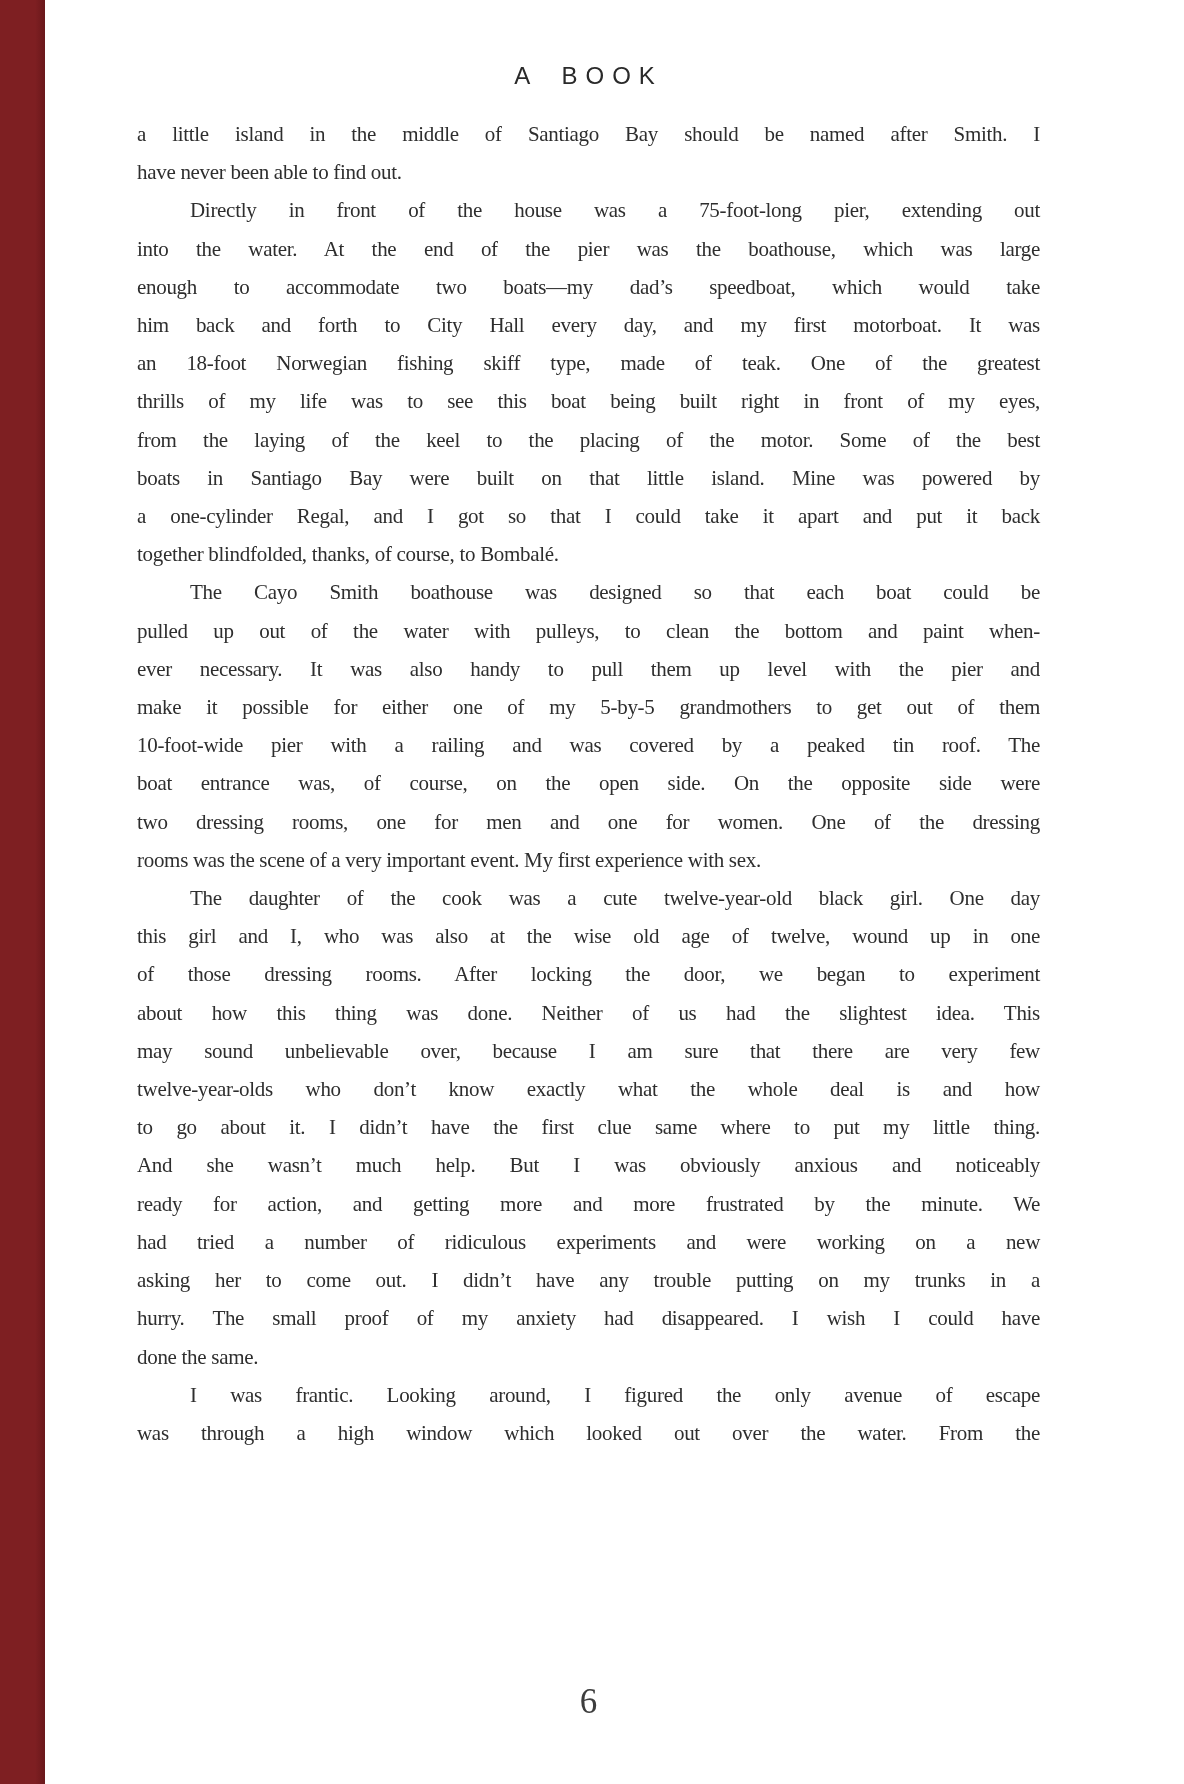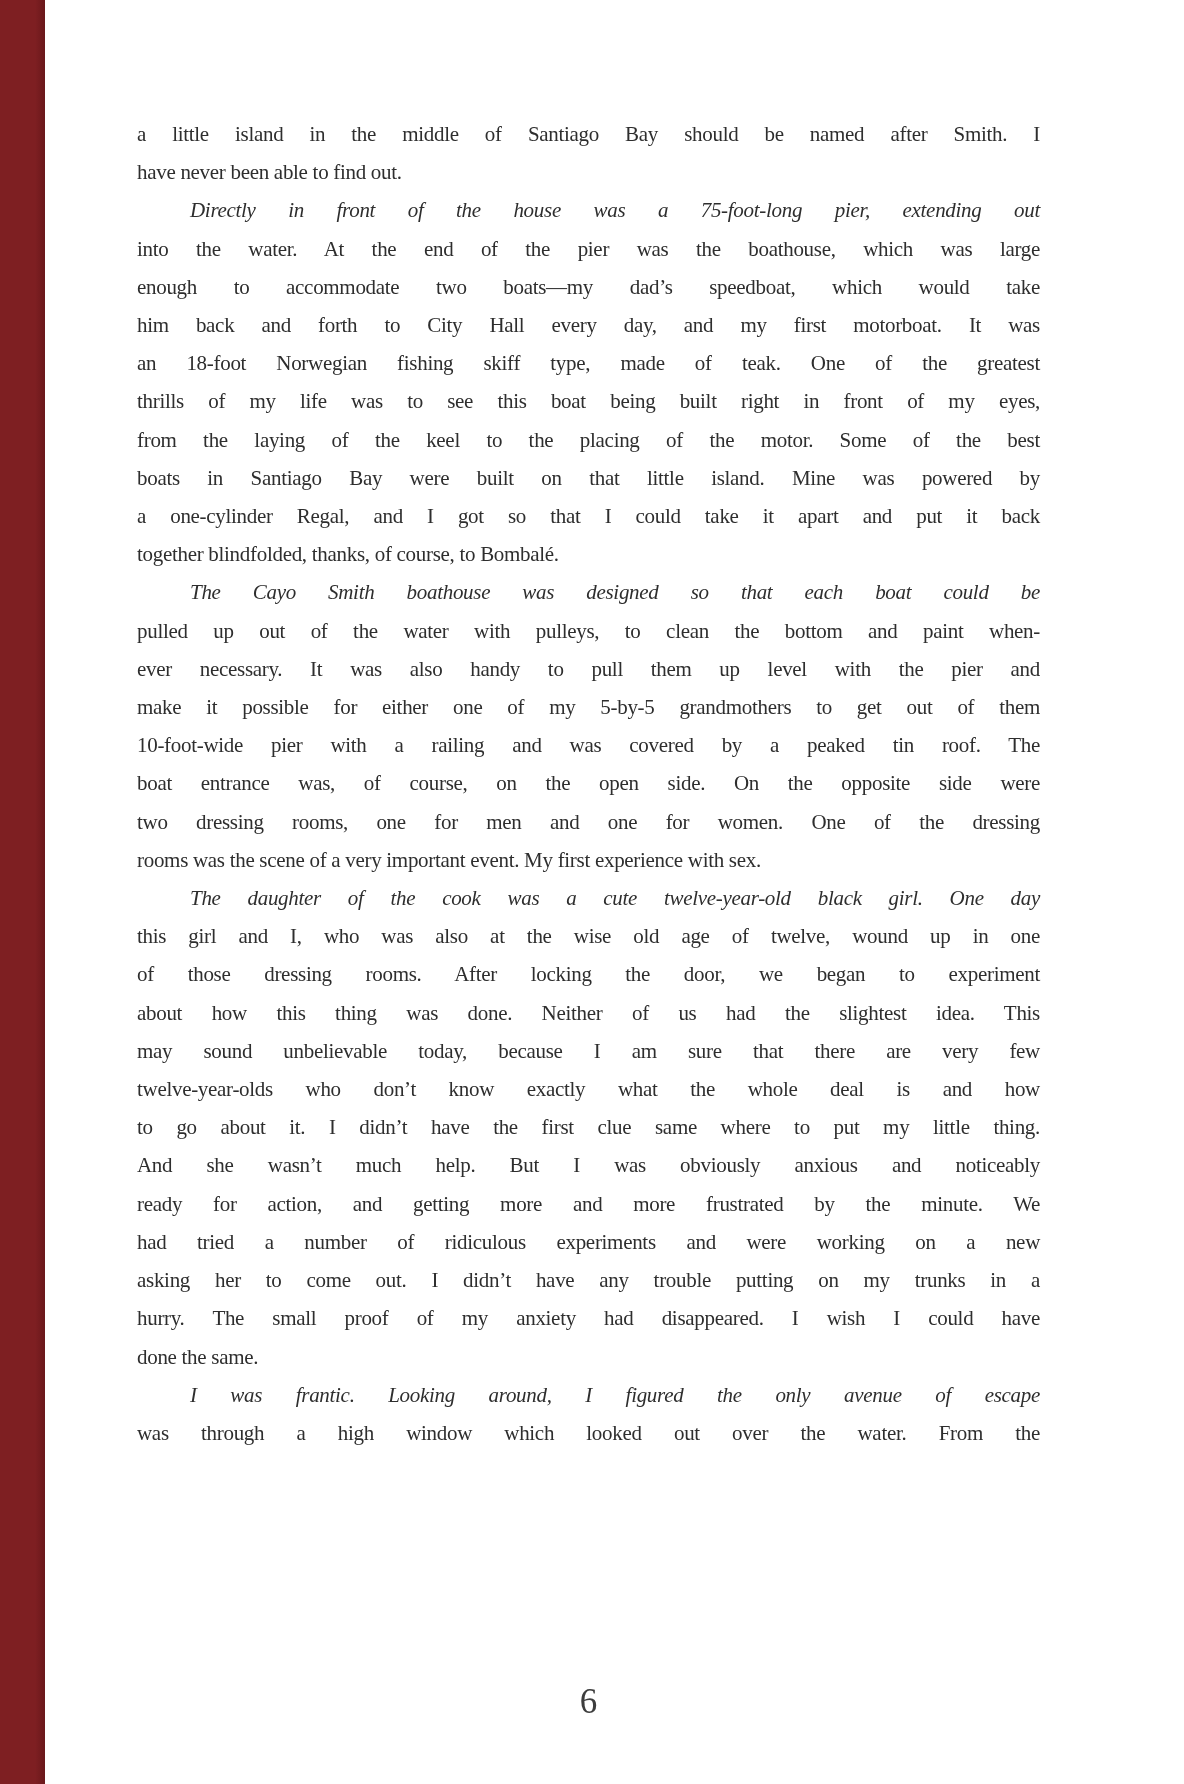--- a/index.html
+++ b/index.html
@@ -39,38 +39,39 @@
     line-height: 38.2px;
     letter-spacing: -0.3px;
     color: #2e2e2e;
   }
   .line {
     text-align: justify;
     text-align-last: justify;
     white-space: normal;
   }
   .line.plain { text-align-last: left; }
-  .line.indent { text-indent: 53px; font-style: italic; }
+  .line.indent { text-indent: 53px; }
   .page-number {
     position: absolute;
     top: 1684px;
     left: 137px;
     width: 903px;
     text-align: center;
     font-family: "Liberation Serif", serif;
     font-size: 35px;
     line-height: 36px;
     color: #3d3d3d;
   }
 </style>
 </head>
 <body>
 
 <div class="page">
   <div class="spine" style="background: linear-gradient(to right, rgb(126, 31, 34) 0%, rgb(126, 31, 34) 78%, rgb(106, 24, 27) 100%);"></div>
+  <div class="running-header" style="color: rgb(42, 42, 42);">A BOOK</div>
   <div class="text-block" style="color: rgb(46, 46, 46);">
       <div class="line">a little island in the middle of Santiago Bay should be named after Smith. I</div>
       <div class="line plain">have never been able to find out.</div>
       <div class="line indent">Directly in front of the house was a 75-foot-long pier, extending out</div>
       <div class="line">into the water. At the end of the pier was the boathouse, which was large</div>
       <div class="line">enough to accommodate two boats—my dad’s speedboat, which would take</div>
       <div class="line">him back and forth to City Hall every day, and my first motorboat. It was</div>
       <div class="line">an 18-foot Norwegian fishing skiff type, made of teak. One of the greatest</div>
       <div class="line">thrills of my life was to see this boat being built right in front of my eyes,</div>
       <div class="line">from the laying of the keel to the placing of the motor. Some of the best</div>
@@ -82,21 +83,21 @@
       <div class="line">ever necessary. It was also handy to pull them up level with the pier and</div>
       <div class="line">make it possible for either one of my 5-by-5 grandmothers to get out of them</div>
       <div class="line">10-foot-wide pier with a railing and was covered by a peaked tin roof. The</div>
       <div class="line">boat entrance was, of course, on the open side. On the opposite side were</div>
       <div class="line">two dressing rooms, one for men and one for women. One of the dressing</div>
       <div class="line plain">rooms was the scene of a very important event. My first experience with sex.</div>
       <div class="line indent">The daughter of the cook was a cute twelve-year-old black girl. One day</div>
       <div class="line">this girl and I, who was also at the wise old age of twelve, wound up in one</div>
       <div class="line">of those dressing rooms. After locking the door, we began to experiment</div>
       <div class="line">about how this thing was done. Neither of us had the slightest idea. This</div>
-      <div class="line">may sound unbelievable today, because I am sure that there are very few</div>
+      <div class="line">may sound unbelievable over, because I am sure that there are very few</div>
       <div class="line">twelve-year-olds who don’t know exactly what the whole deal is and how</div>
       <div class="line">to go about it. I didn’t have the first clue same where to put my little thing.</div>
       <div class="line">And she wasn’t much help. But I was obviously anxious and noticeably</div>
       <div class="line">ready for action, and getting more and more frustrated by the minute. We</div>
       <div class="line">had tried a number of ridiculous experiments and were working on a new</div>
       <div class="line">asking her to come out. I didn’t have any trouble putting on my trunks in a</div>
       <div class="line">hurry. The small proof of my anxiety had disappeared. I wish I could have</div>
       <div class="line plain">done the same.</div>
       <div class="line indent">I was frantic. Looking around, I figured the only avenue of escape</div>
       <div class="line">was through a high window which looked out over the water. From the</div>

